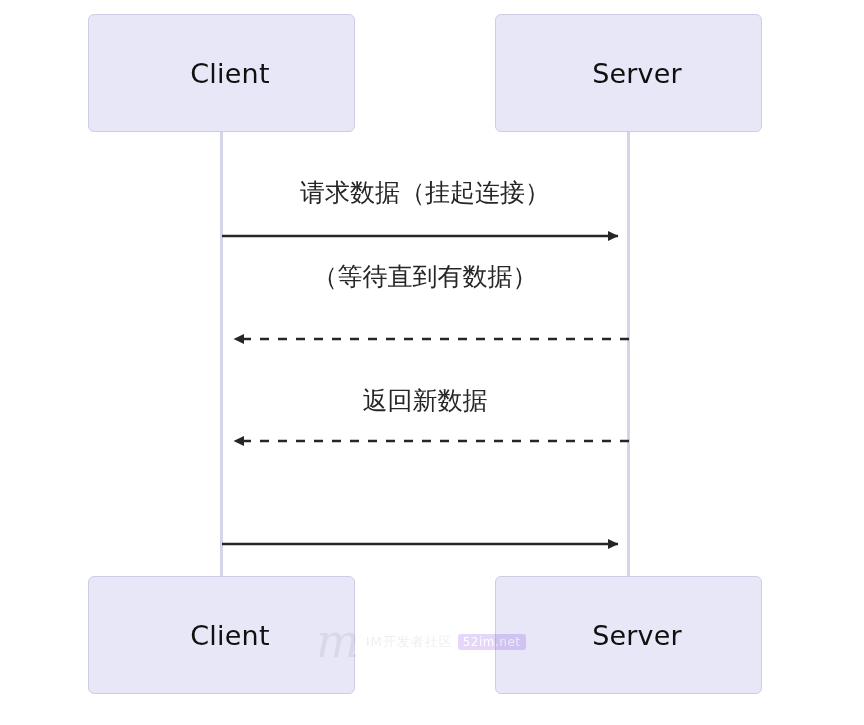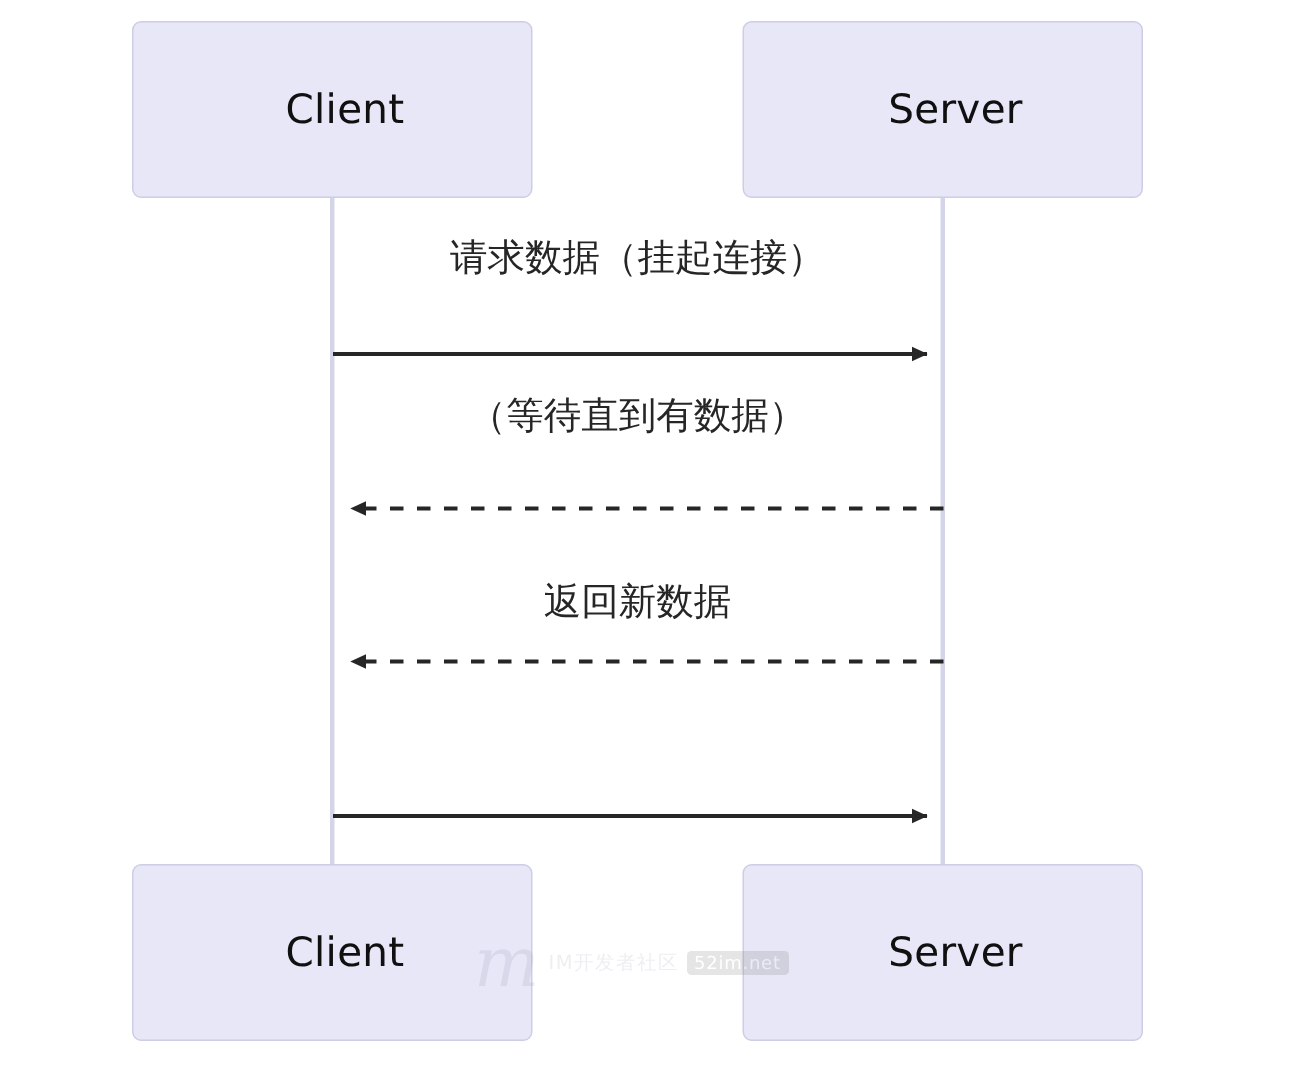--- a/index.html
+++ b/index.html
@@ -46,21 +46,21 @@
   
   .msg-label{
     position:absolute;
     width:864px;left:0;
     text-align:center;
     font-size:25px;
     color:#262626;
     font-family:"DejaVu Sans","Liberation Sans",sans-serif;
     white-space:nowrap;
   }
-  .msg-label.m0{top:155px;}
+  .msg-label.m0{top:176px;}
   .msg-label.m1{top:260px;}
   .msg-label.m2{top:384px;}
   .msg-label.m3{top:476px;}
   
   .msg-label span{display:inline-block;transform:translateX(-7px);}
 
   
   svg.arrows{position:absolute;left:0;top:0;width:864px;height:725px;pointer-events:none;}
 
   
@@ -96,21 +96,21 @@
   .wm-sub-text{
     font-family:"DejaVu Sans","Liberation Sans",sans-serif;
     font-size:13px;
     color:#a6a6bd;
     letter-spacing:1px;
   }
   .wm-badge{
     font-family:"DejaVu Sans","Liberation Sans",sans-serif;
     font-size:12px;
     color:#ffffff;
-    background:#737373;
+    background:#6d28d9;
     border-radius:3px;
     padding:1px 5px;
     letter-spacing:.5px;
   }
 </style>
 </head>
 <body>
 
 <div id="diagram">
 

